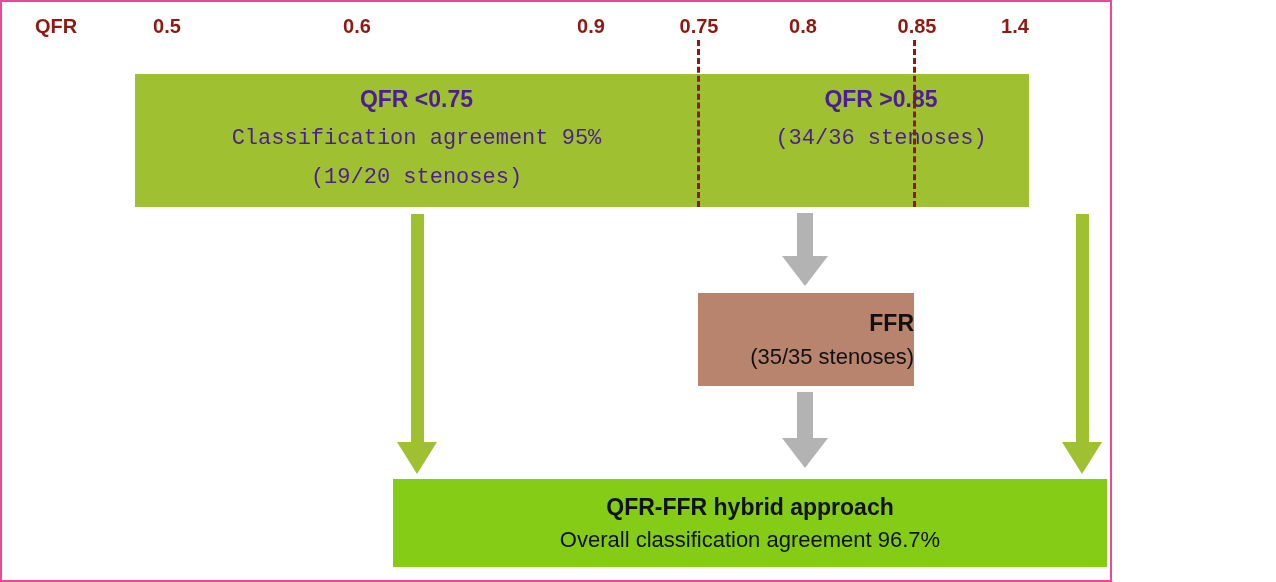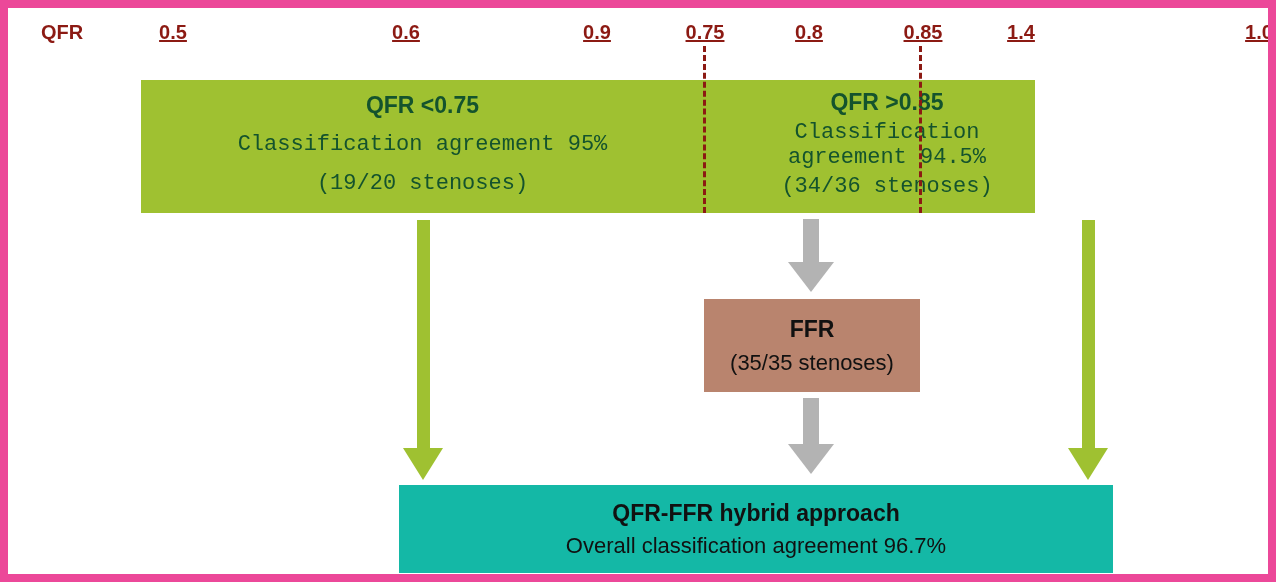--- a/index.html
+++ b/index.html
@@ -3,24 +3,24 @@
 <meta charset="utf-8">
 <style>
   html, body {
     margin: 0;
     padding: 0;
     background: #ffffff;
     font-family: "Liberation Sans", "DejaVu Sans", sans-serif;
   }
   .figure {
     position: relative;
-    width: 1276px;
+    width: 1112px;
     height: 582px;
     box-sizing: border-box;
-    border: 8px solid #ec4899;
+    border: 2px solid #ec4899;
     background: #ffffff;
     overflow: hidden;
   }
 
   
   .axis-name {
     position: absolute;
     left: 33px;
     top: 13px;
     font-size: 20px;
@@ -28,21 +28,20 @@
     color: #8c1a13;
   }
   .tick {
     position: absolute;
     top: 13px;
     transform: translateX(-50%);
     font-size: 20px;
     font-weight: bold;
     color: #8c1a13;
     white-space: nowrap;
-    text-decoration: underline;
   }
 
   
   .dash-line {
     position: absolute;
     top: 38px;
     height: 167px;
     width: 0;
     border-left: 3px dashed #8c1a13;
     z-index: 6;
@@ -56,21 +55,21 @@
     width: 1110px;
     height: 133px;
     display: flex;
     z-index: 2;
   }
   .zone {
     display: grid;
     grid-template-rows: 1fr 1fr 1fr;
     align-items: center;
     text-align: center;
-    color: #14532d;
+    color: #4c1d95;
     padding: 6px 4px 10px 4px;
     box-sizing: border-box;
   }
   .zone-green { background: #9fc131; }
   .zone-grey  { background: #b9b9b9; }
   .zone-left  { width: 563px; }
   .zone-mid   { width: 216px; }
   .zone-right { width: 331px; padding-left: 39px; }
   .zone-title { font-size: 23px; font-weight: bold; }
   .zone-line  { font-size: 22px; font-family: Liberation Mono, monospace; }
@@ -107,74 +106,73 @@
   .ffr-box {
     position: absolute;
     left: 696px;
     top: 291px;
     width: 216px;
     height: 93px;
     background: #b9846e;
     display: flex;
     flex-direction: column;
     justify-content: center;
-    align-items: center;
+    align-items: flex-end;
     gap: 7px;
     text-align: center;
     color: #111111;
     z-index: 4;
   }
   .box-title { font-size: 23px; font-weight: bold; }
   .box-line  { font-size: 22px; }
 
   
   .hybrid-box {
     position: absolute;
     left: 391px;
     top: 477px;
     width: 714px;
     height: 88px;
-    background: #14b8a6;
+    background: #84cc16;
     display: flex;
     flex-direction: column;
     justify-content: center;
     align-items: center;
     gap: 6px;
     text-align: center;
     color: #111111;
     z-index: 4;
   }
 </style>
 </head>
 <body>
 
 <div class="figure">
 
   <span class="axis-name">QFR</span>
   <span class="tick" style="left:165px">0.5</span>
-  <span class="tick" style="left:398px">0.6</span>
+  <span class="tick" style="left:355px">0.6</span>
   <span class="tick" style="left:589px">0.9</span>
   <span class="tick" style="left:697px">0.75</span>
   <span class="tick" style="left:801px">0.8</span>
   <span class="tick" style="left:915px">0.85</span>
   <span class="tick" style="left:1013px">1.4</span>
   <span class="tick" style="left:1251px">1.0</span>
 
   <div class="dash-line" style="left:695px"></div>
   <div class="dash-line" style="left:911px"></div>
 
   <div class="main-bar">
     <div class="zone zone-green zone-left">
       <div class="zone-title">QFR &lt;0.75</div>
       <div class="zone-line">Classification agreement 95%</div>
       <div class="zone-line">(19/20 stenoses)</div>
     </div>
     <div class="zone zone-green zone-right">
       <div class="zone-title">QFR &gt;0.85</div>
-      <div class="zone-line">Classification agreement 94.5%</div>
       <div class="zone-line">(34/36 stenoses)</div>
     </div>
   </div>
 
   <div class="arrow arrow-green arrow-green-left">
     <div class="shaft"></div>
     <div class="head"></div>
   </div>
   <div class="arrow arrow-grey arrow-grey-top">
     <div class="shaft"></div>

